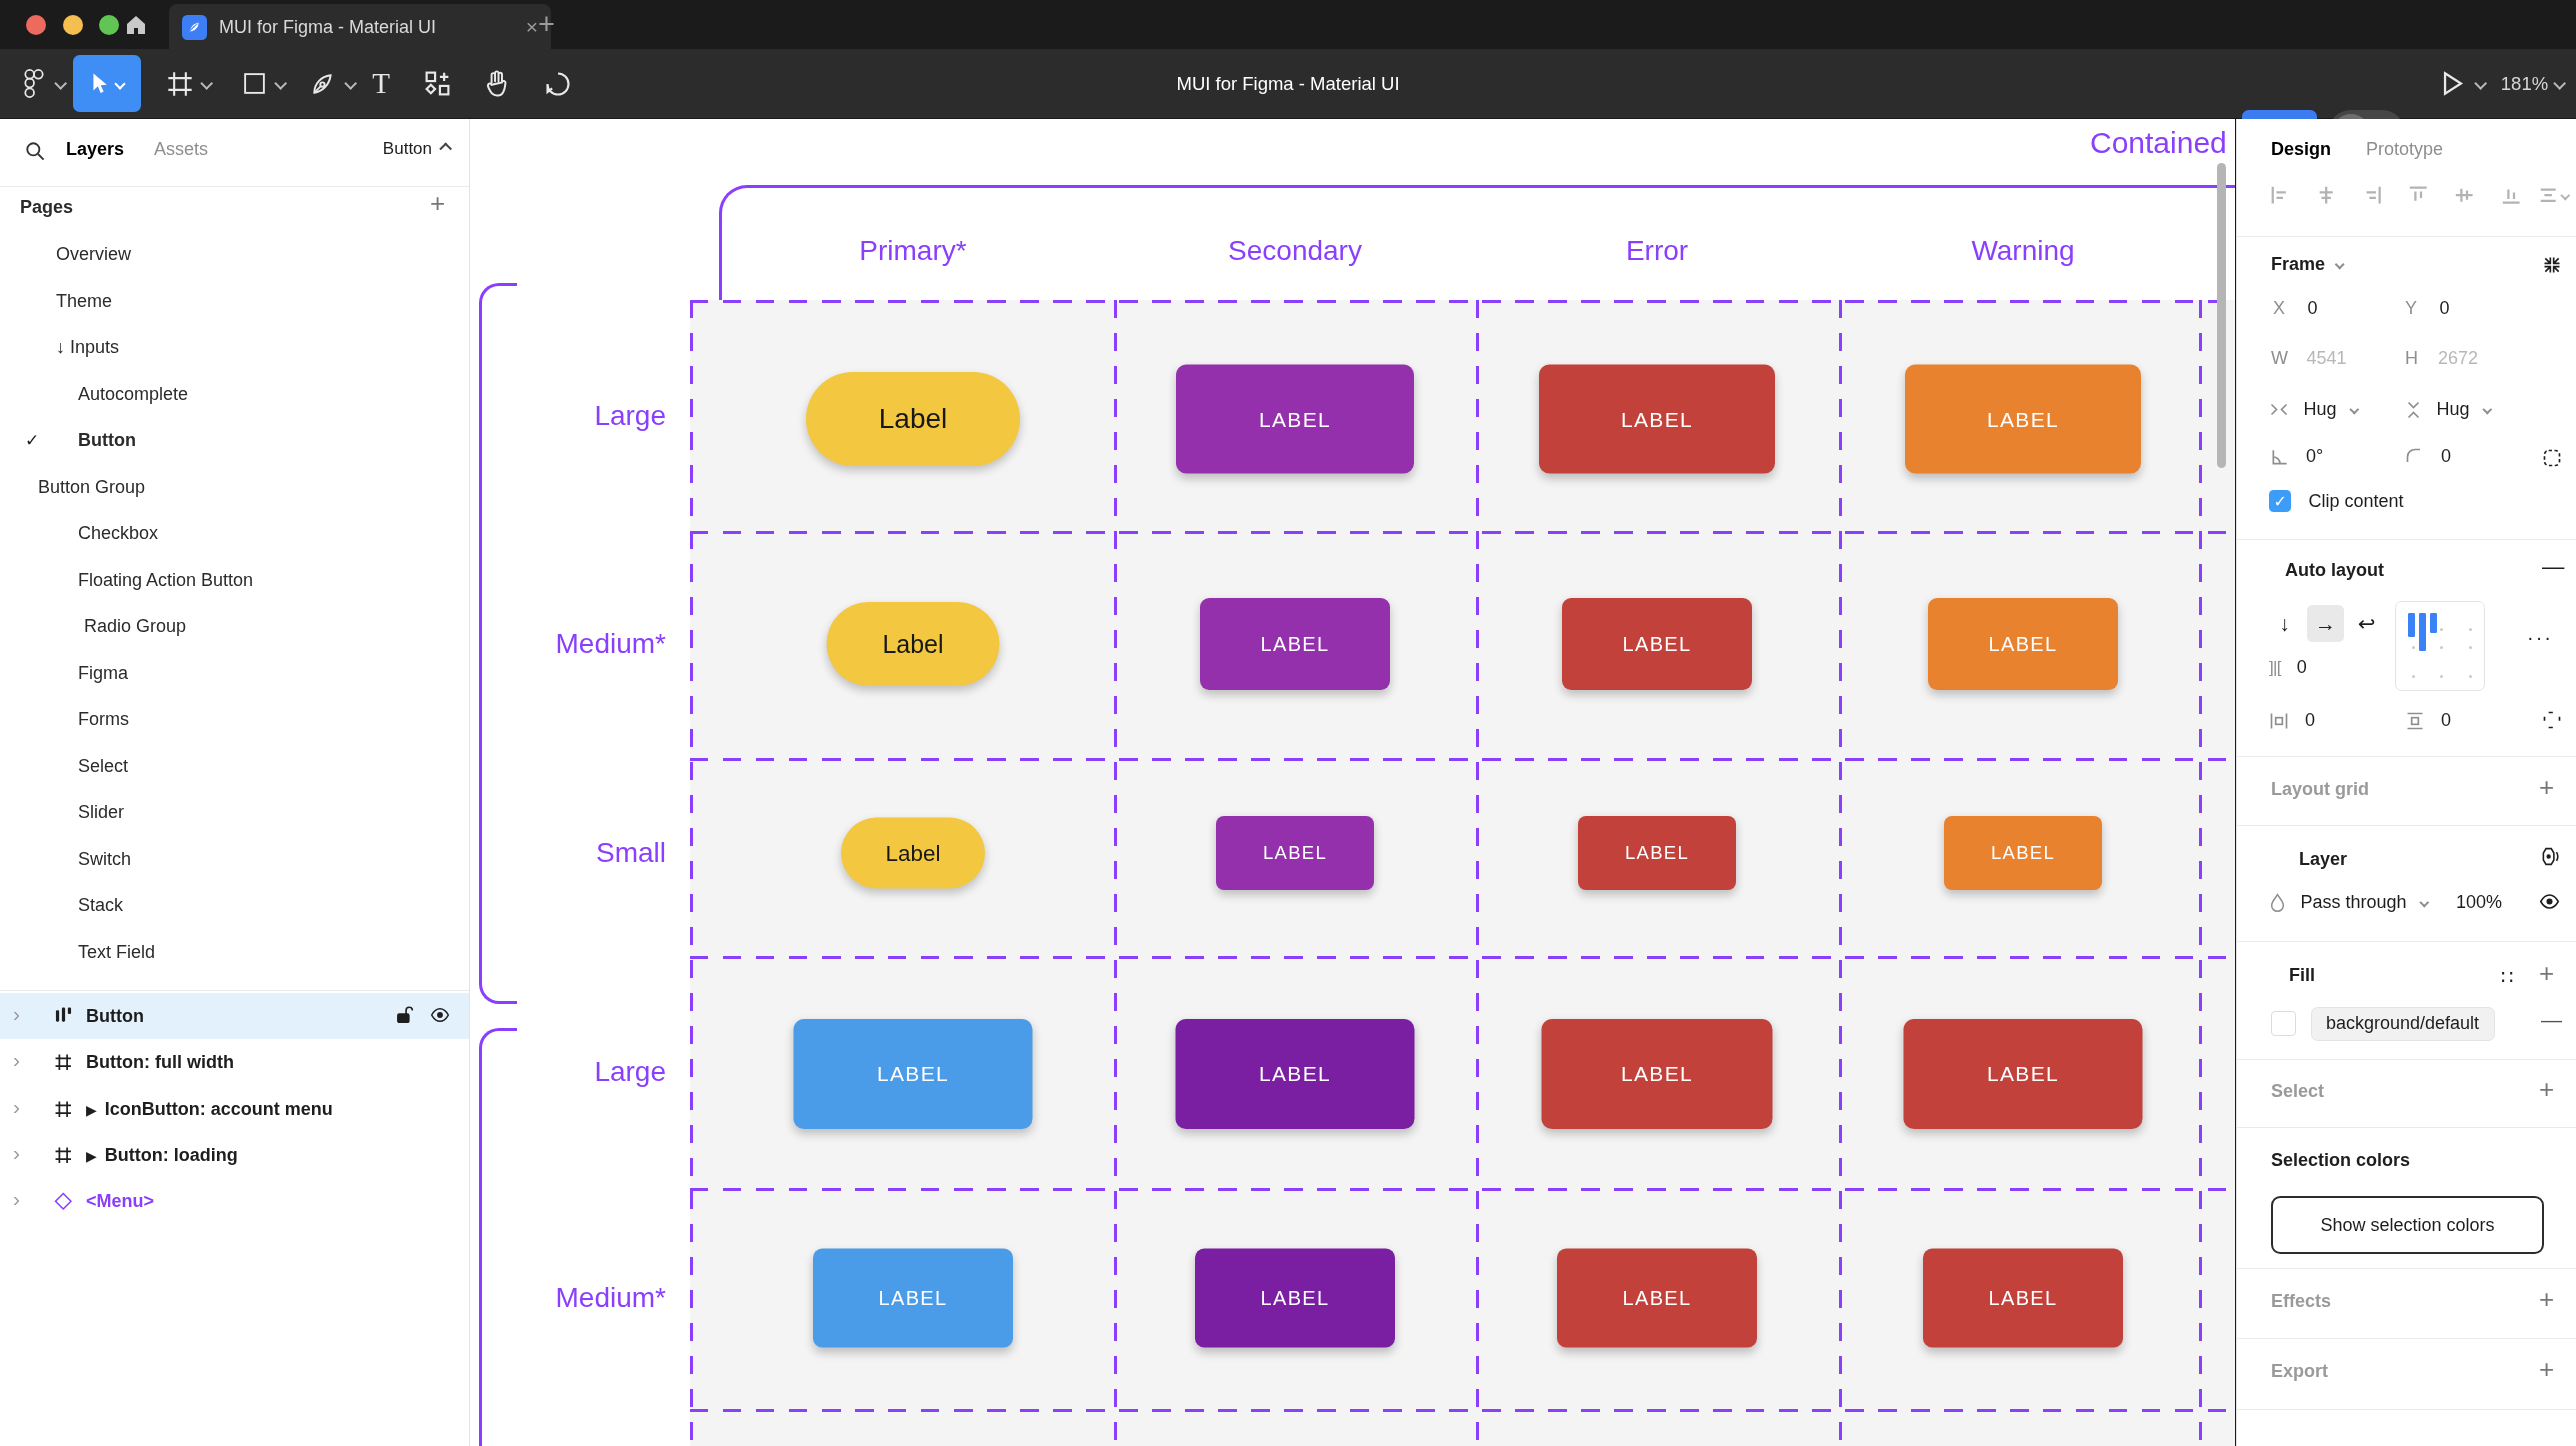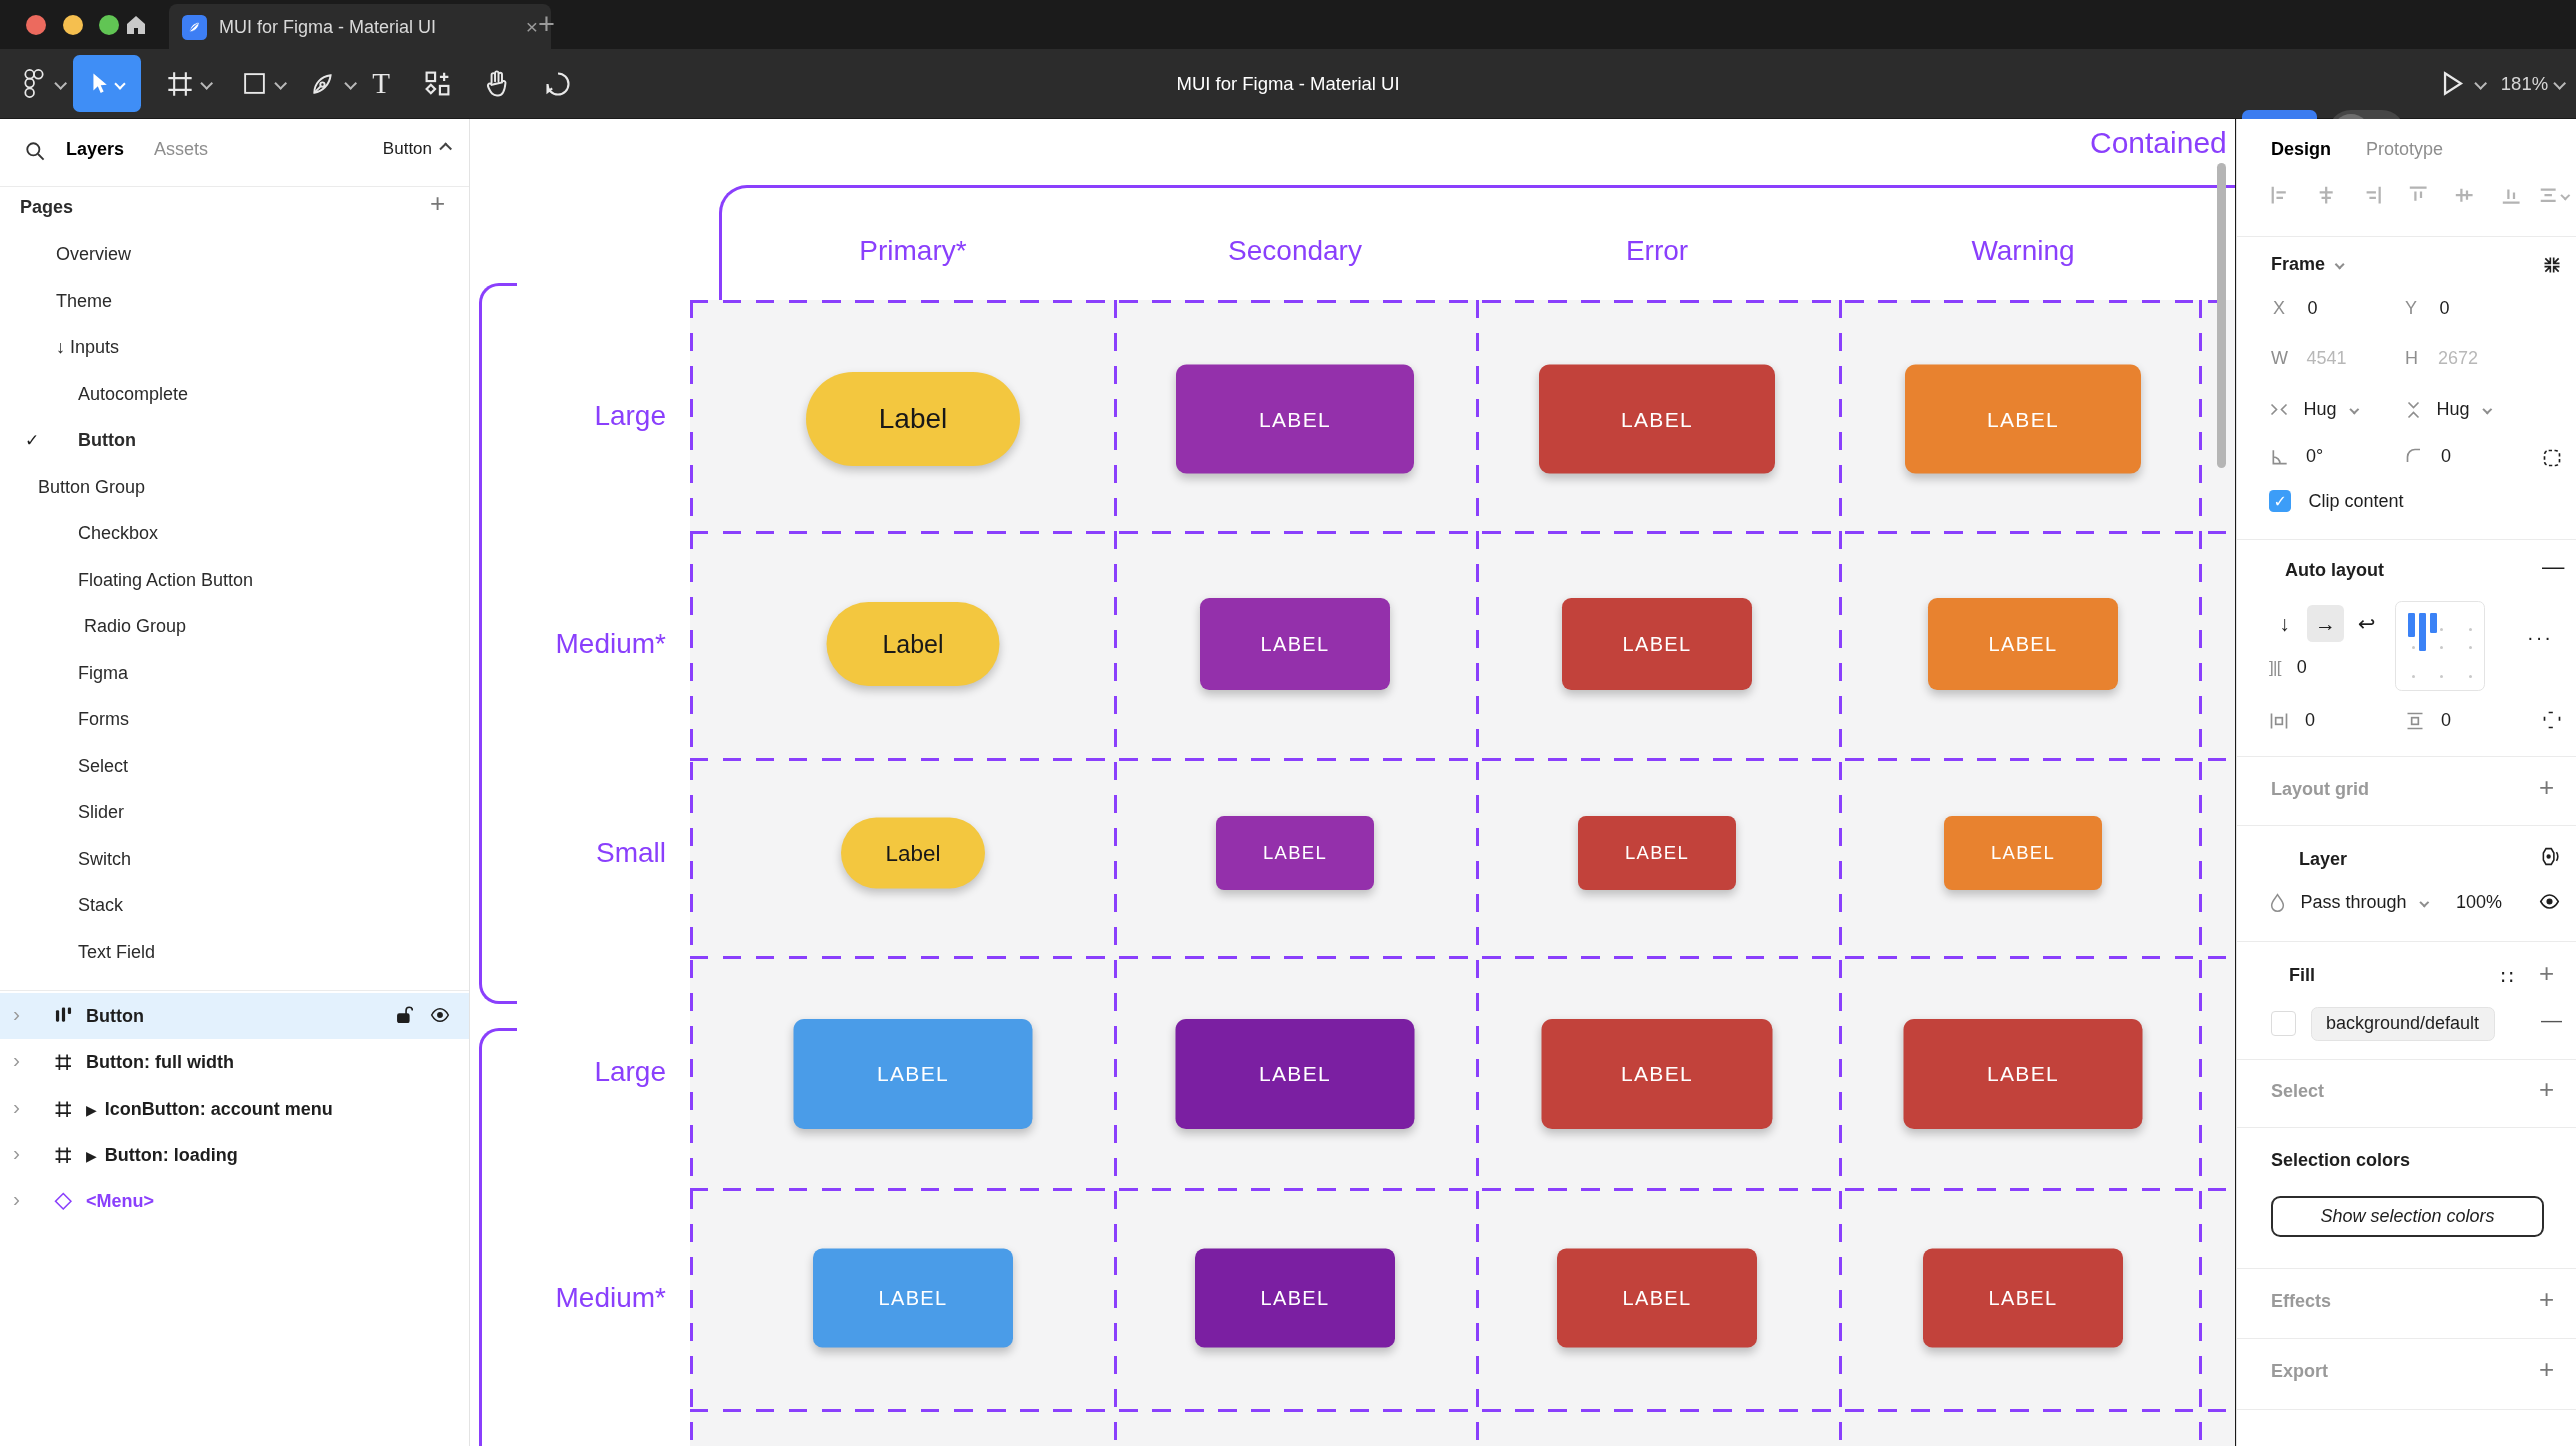--- a/index.html
+++ b/index.html
@@ -83,22 +83,22 @@
   .row-h{transform:translateY(-50%);right:1569px;font-size:28px;color:#8a3ffc;white-space:nowrap;}
   .cbtn{transform:translate(-50%,-50%);display:flex;align-items:center;justify-content:center;
      box-shadow:0 4.6px 9.2px rgba(0,0,0,.22);letter-spacing:1px;font-weight:500;}
   #canvas-scrollbar{left:1747px;top:44px;width:9.2px;height:305px;background:#b5b5b5;border-radius:4.6px;}
 
   .checkbox{width:22.4px;height:22.4px;border-radius:4.6px;background:#3c9df8;color:#fff;
      display:flex;align-items:center;justify-content:center;font-size:16px;}
   .chip{background:#f1f1f1;border:0.7px solid #e3e3e3;border-radius:6.6px;font-size:18px;
      color:#1e1e1e;padding:5.3px 14.5px;}
   .swatch{width:25px;height:25px;border:0.7px solid #dcdcdc;border-radius:4px;background:#fff;box-sizing:border-box;}
-  #ssc-btn{left:34px;top:1077px;width:273px;height:41px;border:2px solid #2c2c2c;border-radius:9.2px;
-     display:flex;align-items:center;justify-content:center;font-size:18px;color:#1e1e1e;box-sizing:border-box;font-style:italic;}
+  #ssc-btn{left:34px;top:1077px;width:273px;height:58px;border:2px solid #2c2c2c;border-radius:9.2px;
+     display:flex;align-items:center;justify-content:center;font-size:18px;color:#1e1e1e;box-sizing:border-box;}
   #al-widget{left:158px;top:482px;width:90px;height:90px;border:1.3px solid #e4e4e4;border-radius:6.6px;
      background:#fff;box-sizing:border-box;}
   #al-widget .dot{position:absolute;width:3.3px;height:3.3px;border-radius:50%;background:#c9c9c9;}
   #al-widget .bar{position:absolute;background:#3b82f6;border-radius:1.3px;}
   .dir-box{width:37px;height:37px;border-radius:5.3px;display:flex;align-items:center;justify-content:center;
      font-size:21px;color:#1e1e1e;}
   .dir-box.sel{background:#e9e9e9;}
 </style>
 </head>
 <body>

